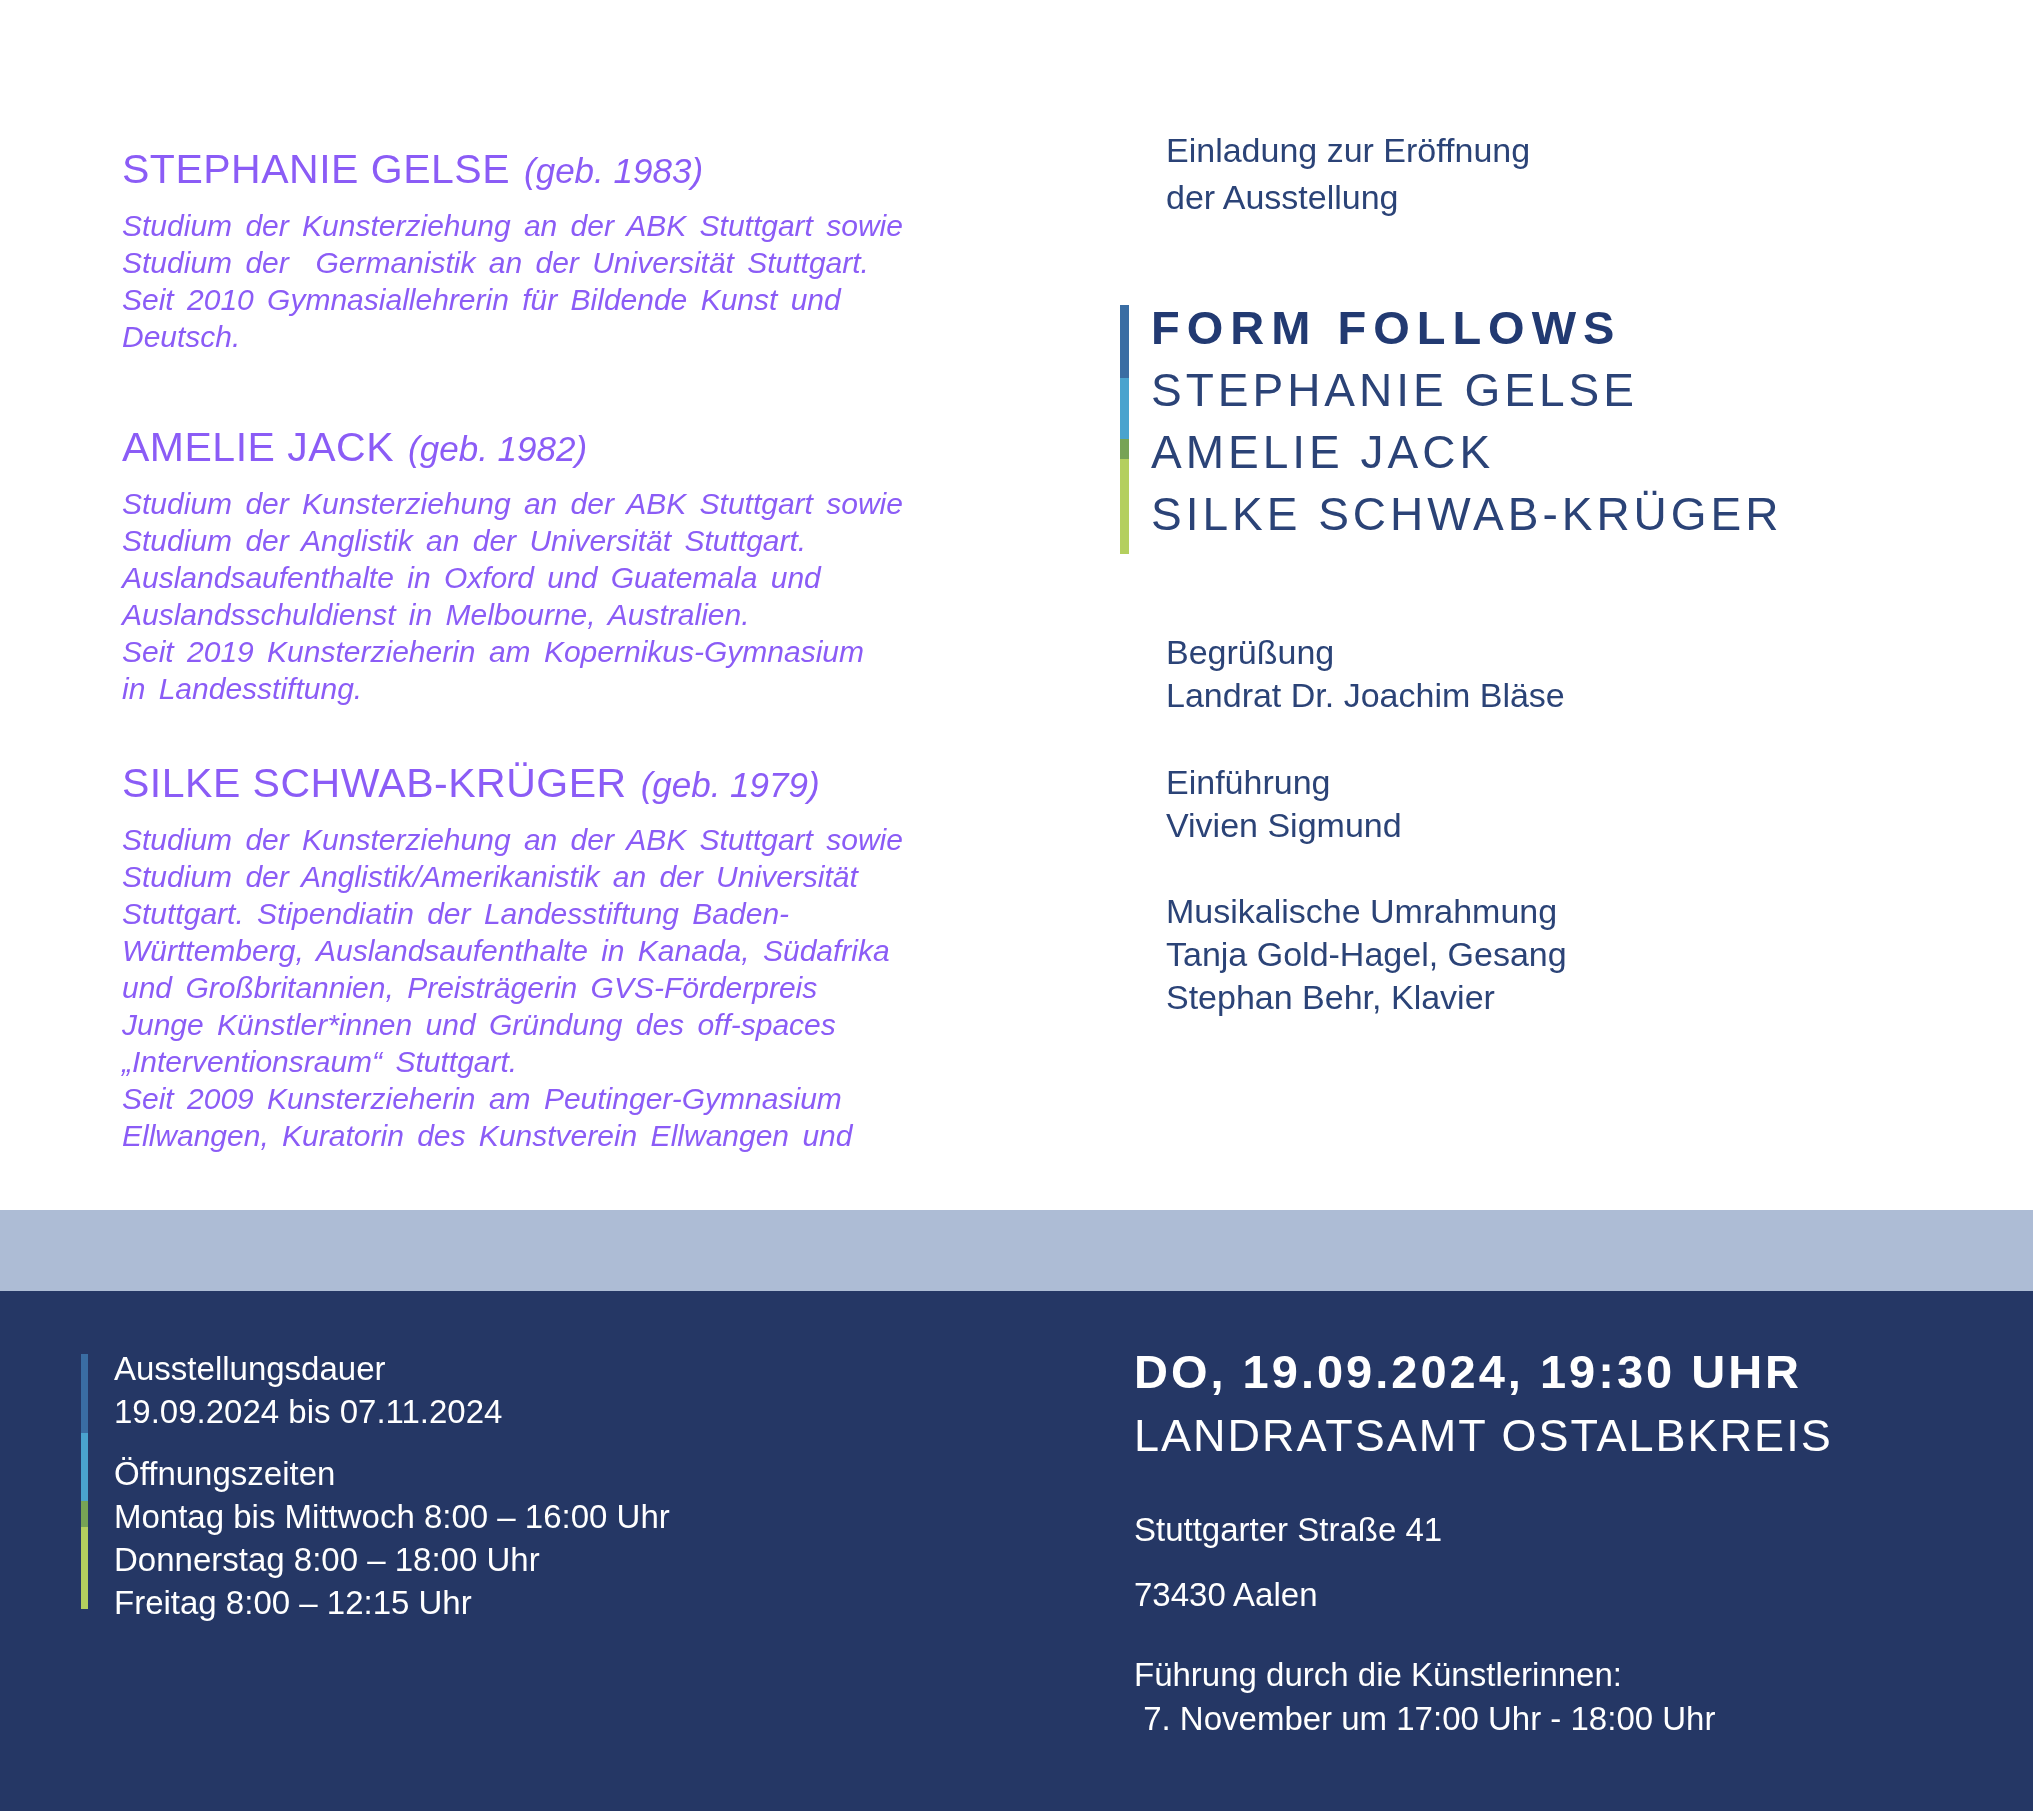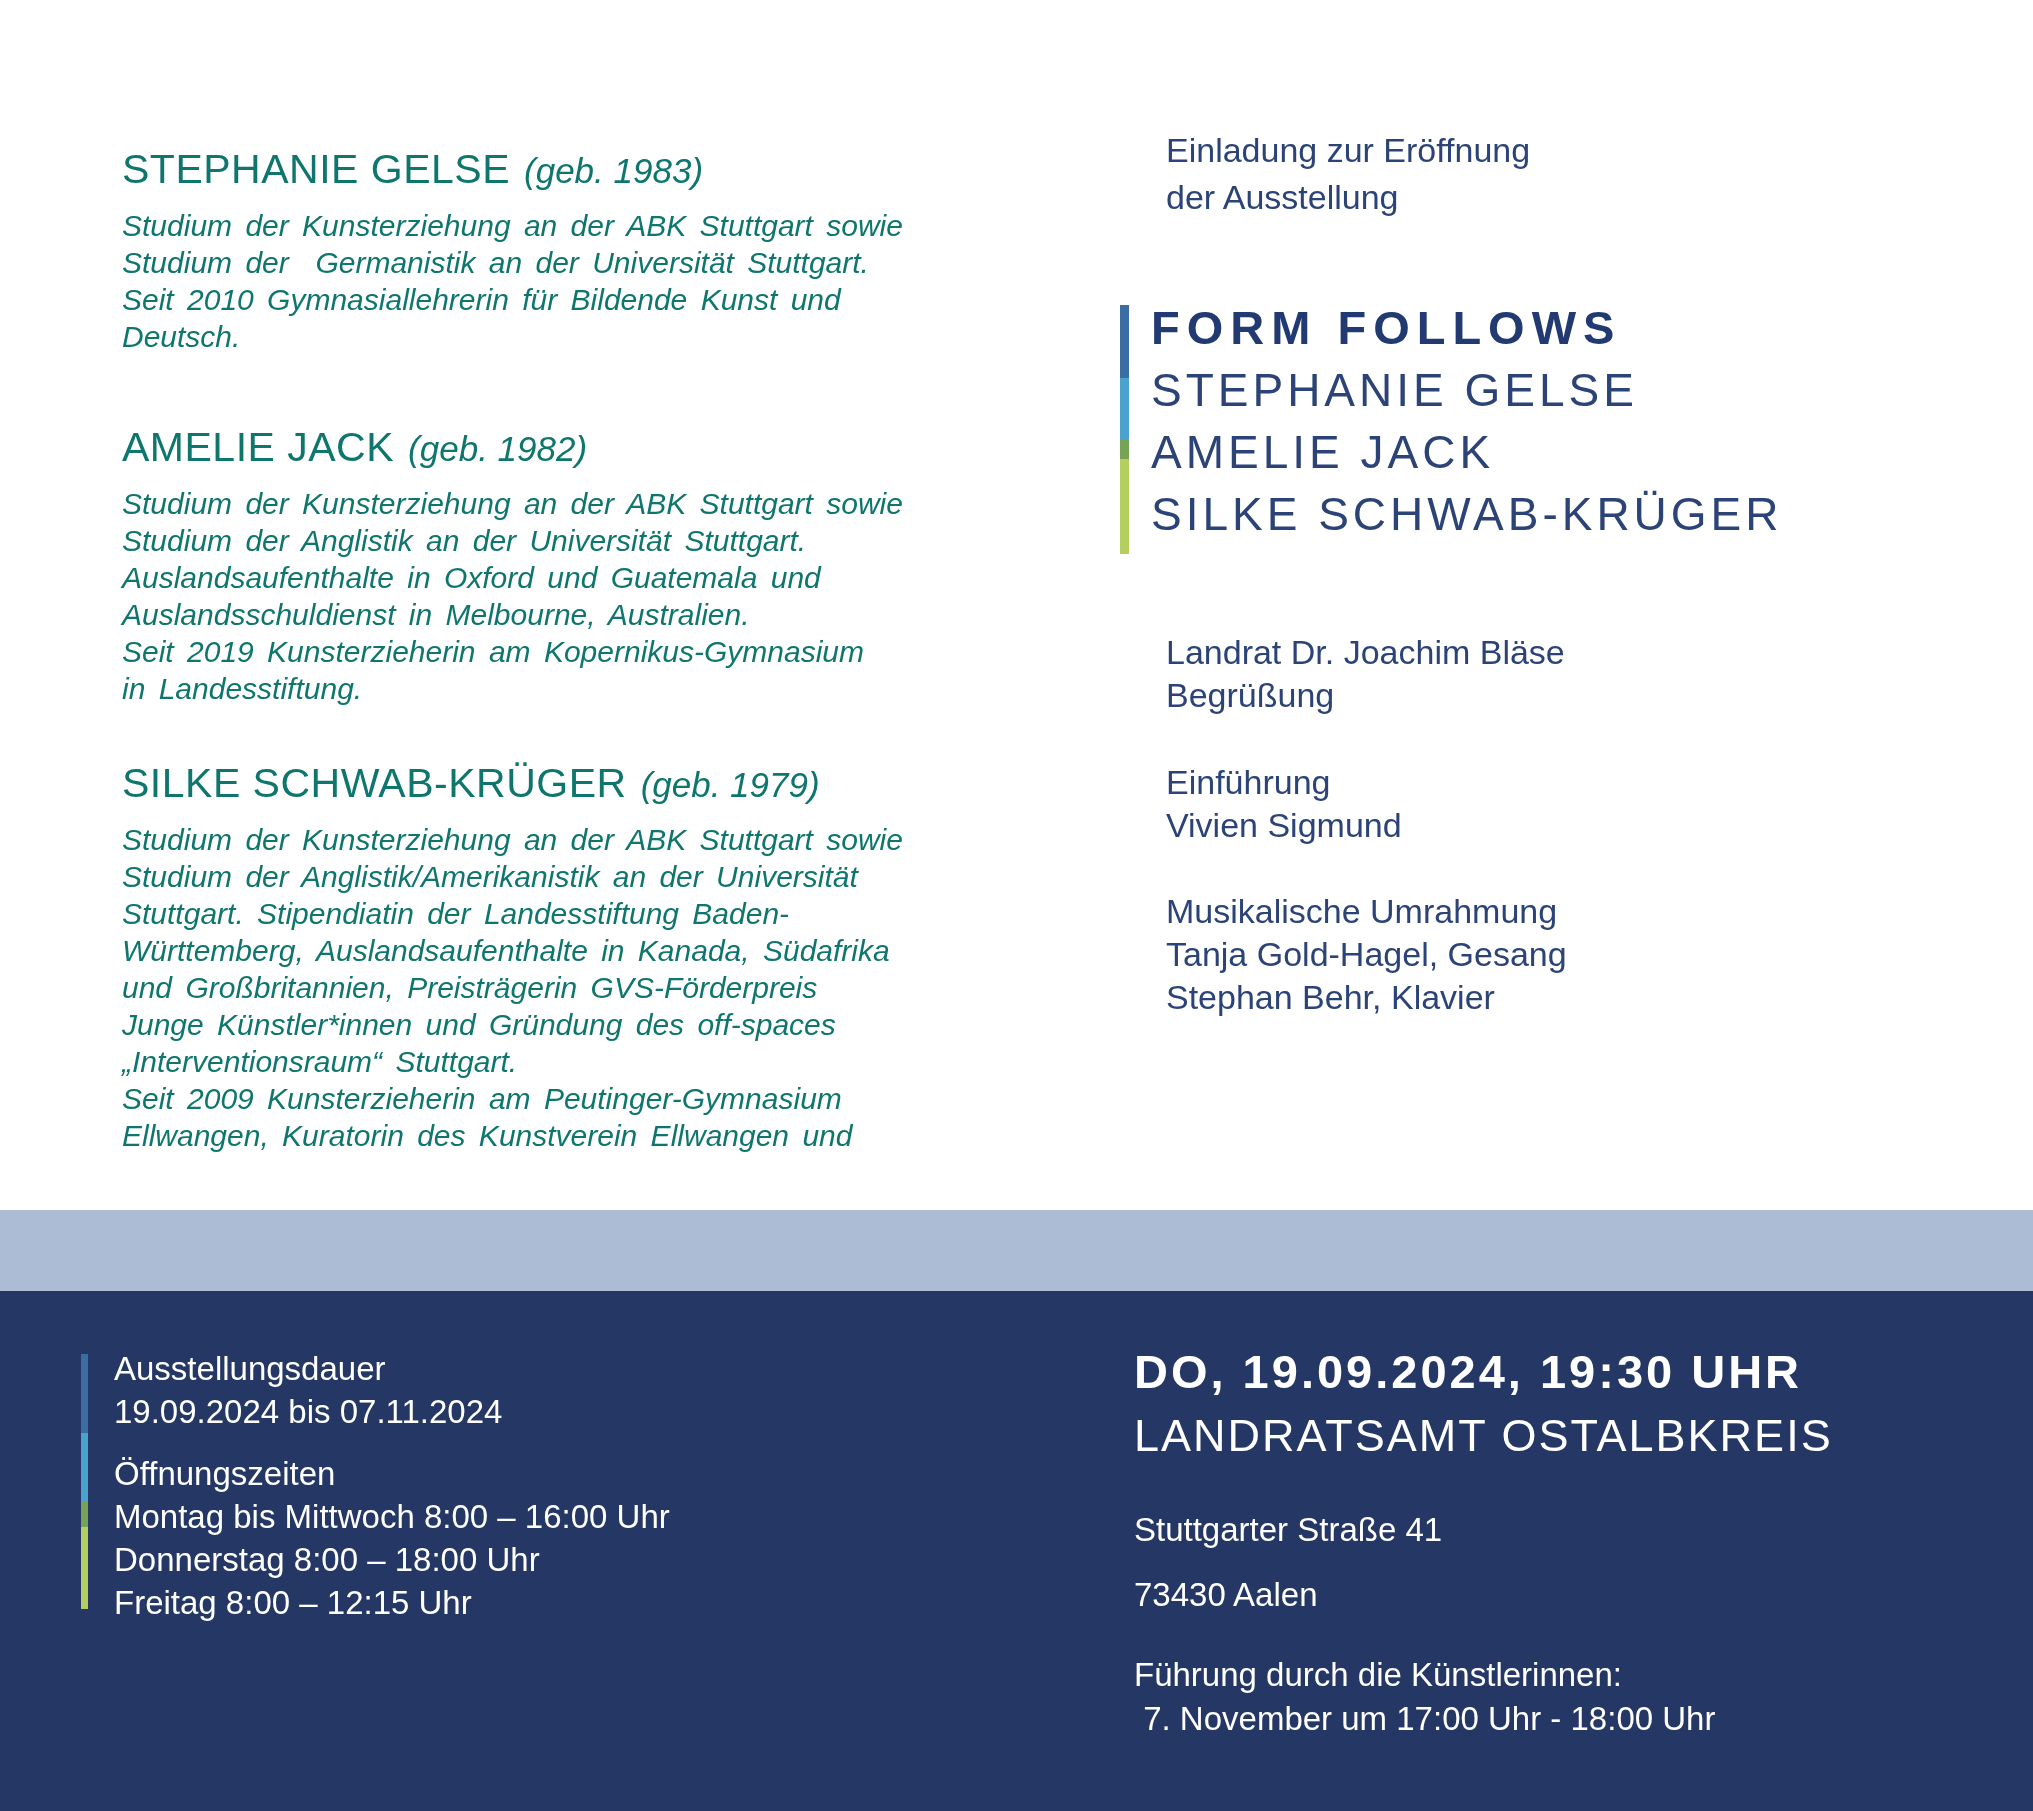--- a/index.html
+++ b/index.html
@@ -6,21 +6,21 @@
   .page{
     position:relative; width:2034px; height:1812px; overflow:hidden;
     background:#ffffff; font-family:"Liberation Sans", sans-serif;
     color:#2b4377;
   }
   
   .band{position:absolute; left:0; top:1210px; width:2034px; height:81px; background:#adbcd5;}
   .navy{position:absolute; left:0; top:1291px; width:2034px; height:521px; background:#253765;}
 
   
-  .bio{position:absolute; left:122px; color:#0f766e;}
+  .bio{position:absolute; left:122px; color:#8b5cf6;}
   #bio1{top:143px;} #bio2{top:421px;} #bio3{top:757px;}
   .bio-header{line-height:53px; white-space:pre;}
   .bio-name{font-size:41px; font-weight:500; letter-spacing:0.5px;}
   .bio-born{font-size:35px; font-style:italic; font-weight:300; margin-left:14px;}
   .bio-body{margin-top:3px; font-size:30px; font-style:italic; font-weight:300; line-height:37px; word-spacing:5px;}
   .bio-line{white-space:pre;}
 
   
   .intro{position:absolute; left:1166px; top:127px; font-size:34px; font-weight:300; line-height:47px;}
 
@@ -116,22 +116,22 @@
     </div>
     <div class="title-lines">
       <div class="title-main">FORM FOLLOWS</div>
       <div class="artist-line">STEPHANIE GELSE</div>
       <div class="artist-line">AMELIE JACK</div>
       <div class="artist-line">SILKE SCHWAB-KRÜGER</div>
     </div>
   </div>
 
   <div class="program-group" id="prog1">
+    <div>Begrüßung</div>
     <div>Landrat Dr. Joachim Bläse</div>
-    <div>Begrüßung</div>
   </div>
   <div class="program-group" id="prog2">
     <div>Einführung</div>
     <div>Vivien Sigmund</div>
   </div>
   <div class="program-group" id="prog3">
     <div>Musikalische Umrahmung</div>
     <div>Tanja Gold-Hagel, Gesang</div>
     <div>Stephan Behr, Klavier</div>
   </div>

